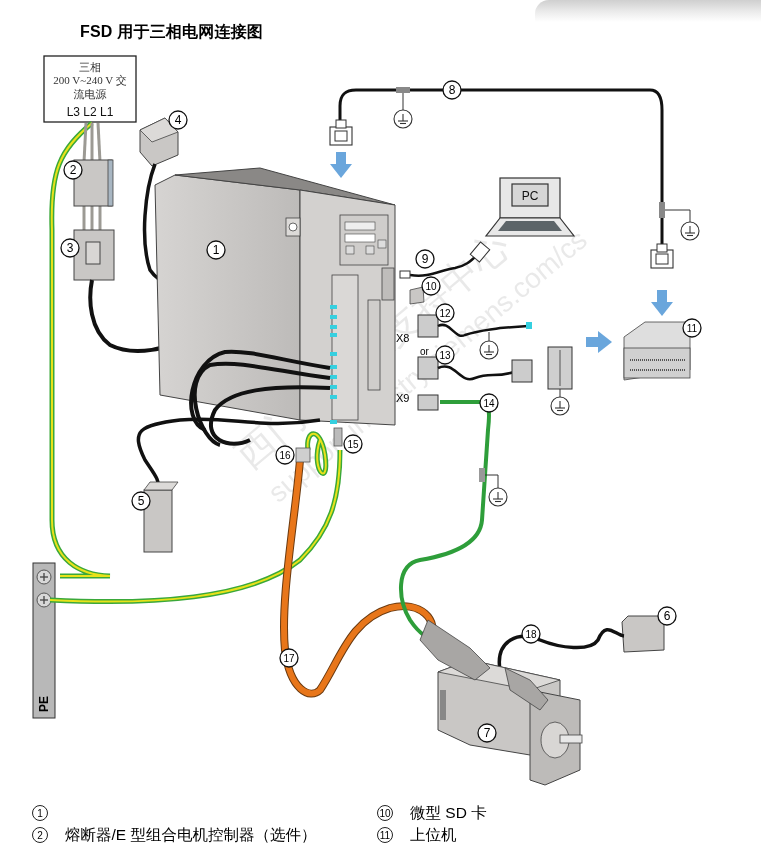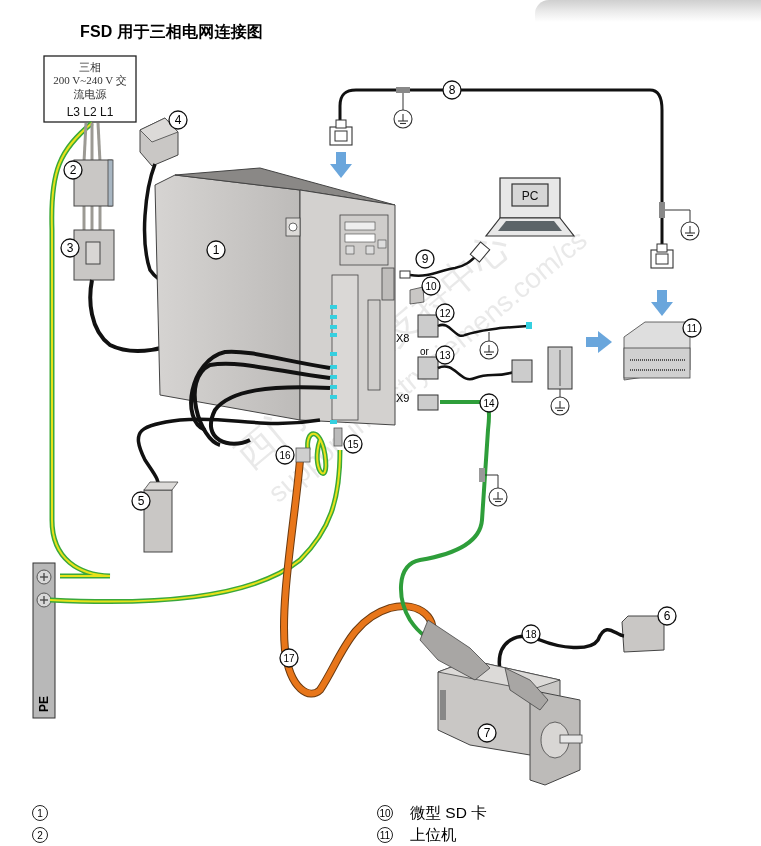--- a/index.html
+++ b/index.html
@@ -339,20 +339,21 @@
       </g>
     </g>
 </svg>
 
 <div class="legend legend-left">
   <div class="row">
     <span class="num">1</span>
   </div>
   <div class="row">
     <span class="num">2</span>
+    <span>熔断器/E 型组合电机控制器（选件）</span>
   </div>
 </div>
 <div class="legend legend-right">
   <div class="row">
     <span class="num">10</span>
     <span>微型 SD 卡</span>
   </div>
   <div class="row">
     <span class="num">11</span>
     <span>上位机</span>

